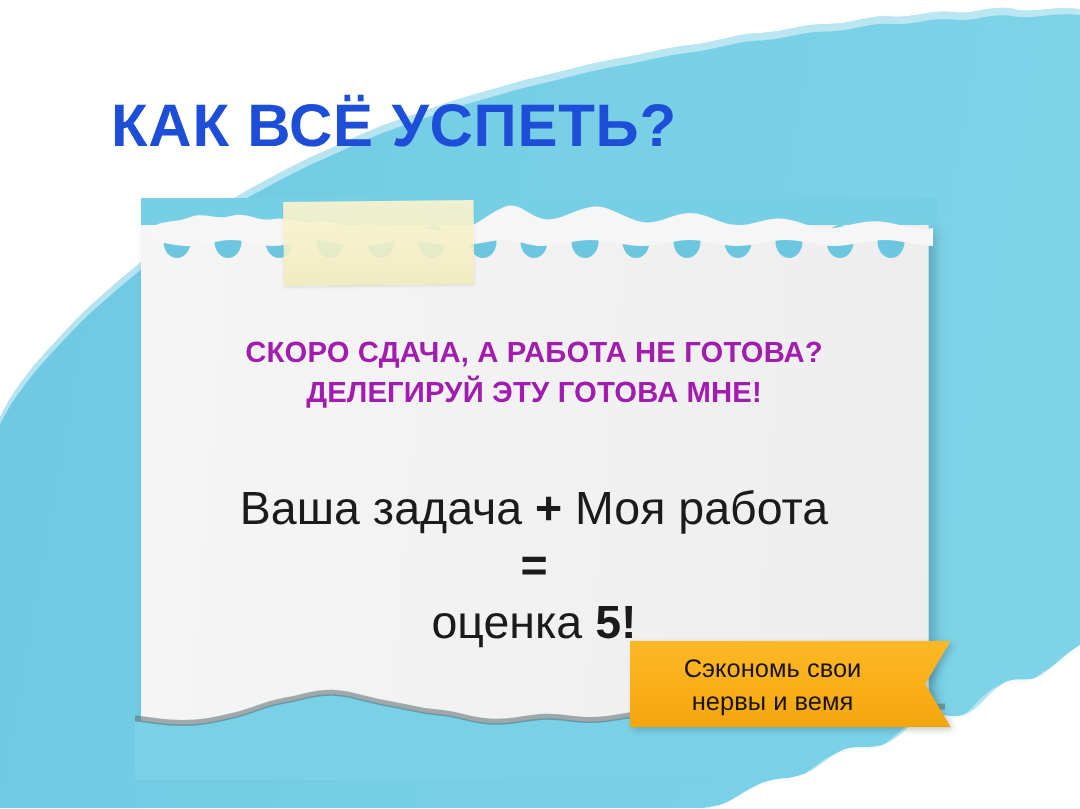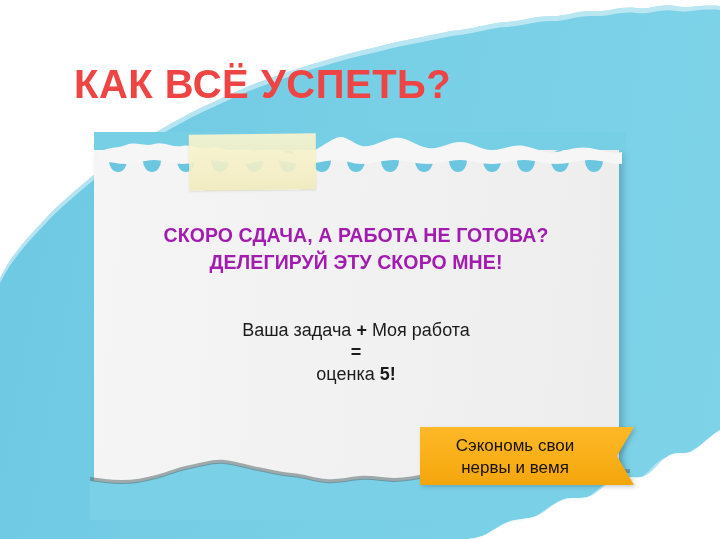--- a/index.html
+++ b/index.html
@@ -74,21 +74,21 @@
   
   .headline {
     position: absolute;
     left: 74px;
     top: 64px;
     width: 560px;
     font-size: 40px;
     font-weight: bold;
     letter-spacing: 0.5px;
     line-height: 1.0;
-    color: #ef4444;
+    color: #1d4ed8;
     white-space: nowrap;
   }
 
   .subhead {
     position: absolute;
     left: 96px;
     top: 222px;
     width: 520px;
     text-align: center;
     font-size: 19.5px;
@@ -98,21 +98,21 @@
     letter-spacing: 0.1px;
   }
   .subhead .line2 { display: block; }
 
   .equation {
     position: absolute;
     left: 96px;
     top: 320px;
     width: 520px;
     text-align: center;
-    font-size: 18px;
+    font-size: 31px;
     line-height: 1.22;
     color: #1b1b1b;
     font-weight: normal;
   }
   .equation b { font-weight: bold; }
   .equation .eq-line { display: block; }
 
   
   .ribbon {
     position: absolute;
@@ -308,21 +308,21 @@
       C540,515 546,507 556,503 C566,499 574,503 584,499
       C594,495 600,485 610,481 C620,477 628,483 638,479
       C648,475 652,465 662,459 C672,453 679,459 688,453
       C697,447 710,439 720,433 Z"></path>
   </svg>
 
   <div class="headline">КАК ВСЁ УСПЕТЬ?</div>
 
   <div class="subhead">
     <span>СКОРО СДАЧА, А РАБОТА НЕ ГОТОВА?</span>
-    <span class="line2">ДЕЛЕГИРУЙ ЭТУ СКОРО МНЕ!</span>
+    <span class="line2">ДЕЛЕГИРУЙ ЭТУ ГОТОВА МНЕ!</span>
   </div>
 
   <div class="equation">
     <span class="eq-line">Ваша задача <b>+</b> Моя работа</span>
     <span class="eq-line"><b>=</b></span>
     <span class="eq-line">оценка <b>5!</b></span>
   </div>
 
   <div class="ribbon">
     <div class="ribbon-main"></div>

